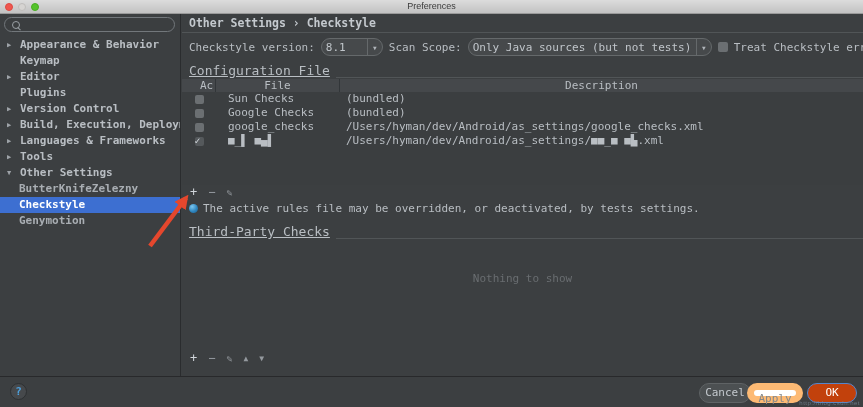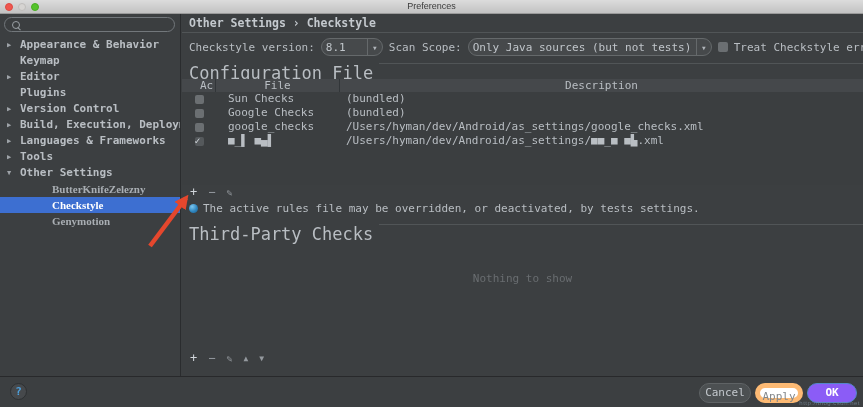--- a/index.html
+++ b/index.html
@@ -20,40 +20,40 @@
            border-right:1px solid #2a2c2e;box-sizing:border-box;overflow:hidden;}
   .search{position:absolute;top:3px;left:4px;right:5px;height:15px;border:1px solid #72777b;
           border-radius:9px;background:#3b3e40;box-sizing:border-box;}
   .mag{position:absolute;left:7px;top:3px;width:6px;height:6px;border:1px solid #9aa0a5;border-radius:50%;}
   .mag::after{content:"";position:absolute;left:5px;top:5px;width:4px;height:1px;background:#9aa0a5;
               transform:rotate(45deg);transform-origin:0 0;}
   .tree{position:absolute;top:23px;left:0;right:0;}
   .tree-item{height:16px;line-height:16px;font-size:11px;font-weight:bold;color:#b9bec3;
              white-space:nowrap;overflow:hidden;position:relative;padding-left:20px;}
   .tree-item .arrow{position:absolute;left:7px;top:0;width:11px;font-size:7px;color:#9da2a7;}
-  .tree-item.child{padding-left:52px;color:#a9aeb3;font-family:Liberation Serif, serif;}
+  .tree-item.child{padding-left:19px;color:#a9aeb3;}
   .tree-item.selected{background:#3d6fd1;color:#ffffff;}
 
   
   .main{position:absolute;top:14px;left:182px;right:0;bottom:31px;overflow:hidden;}
   .breadcrumb{position:absolute;top:2px;left:7px;font-size:11.5px;font-weight:bold;color:#c4c9ce;}
   .hdiv{position:absolute;top:18px;left:0;right:0;border-top:1px solid #515557;}
   .controls{position:absolute;top:23px;left:7px;right:0;height:20px;display:flex;align-items:center;
             gap:6px;white-space:nowrap;overflow:hidden;font-size:11px;color:#b9bec3;}
   .combo{height:18px;background:#46494b;border:1px solid #65696b;border-radius:9px;
          display:inline-flex;align-items:center;box-sizing:border-box;flex:none;}
   .combo .val{flex:1;padding:0 4px;overflow:hidden;color:#c1c6cb;}
   .combo .arr{width:14px;align-self:stretch;border-left:1px solid #65696b;display:flex;
               align-items:center;justify-content:center;font-size:6px;color:#b0b5ba;}
   .combo.version{width:62px;}
   .combo.scope{width:244px;}
   .cb{width:10px;height:10px;background:#6b6f72;border-radius:2px;display:inline-block;flex:none;}
 
-  .section-title{position:absolute;left:7px;right:0;display:flex;align-items:flex-start;gap:6px;
-                 font-size:17px;color:#b9bec3;}
+  .section-title{position:absolute;left:7px;right:0;display:flex;align-items:flex-end;gap:6px;
+                 font-size:13px;color:#b9bec3;text-decoration:underline;}
   .section-title::after{content:"";flex:1;border-top:1px solid #515557;}
   .st-config{top:49px;}
   .st-tp{top:210px;}
 
   .table{position:absolute;top:65px;left:0;right:0;height:106px;background:#3b3e40;font-size:11px;}
   .thead,.trow{display:grid;grid-template-columns:34px 124px 1fr;}
   .thead{height:13px;line-height:13px;background:#45484b;color:#b9bec3;}
   .thead .th{overflow:hidden;border-right:1px solid #323639;}
   .thead .th:last-child{border-right:none;text-align:center;}
   .thead .th:first-child{padding-left:18px;}
@@ -85,22 +85,22 @@
 
   
   .footer{position:absolute;left:0;right:0;bottom:0;height:31px;background:#3c3f41;
           border-top:1px solid #28292b;box-sizing:border-box;}
   .help{position:absolute;left:10px;top:6px;width:17px;height:17px;border-radius:50%;
         background:#46494c;border:1px solid #2d3032;box-sizing:border-box;color:#4da0dd;
         font-size:11px;font-weight:bold;text-align:center;line-height:15px;}
   .btn{position:absolute;top:6px;height:20px;box-sizing:border-box;border-radius:10px;
        font-size:11px;text-align:center;line-height:18px;}
   .btn-cancel{right:112px;width:52px;background:#4c5052;border:1px solid #5f6365;color:#c4c9ce;}
-  .btn-apply{right:60px;width:48px;background:#ffffff;border:5px solid #fdba74;color:#84888b;}
-  .btn-ok{right:6px;width:50px;background:#8b5cf6;border:1px solid #5585cc;color:#ffffff;font-weight:bold;}
+  .btn-apply{right:60px;width:56px;background:#ffffff;border:7px solid #fdba74;color:#84888b;}
+  .btn-ok{right:6px;width:50px;background:#c2410c;border:1px solid #5585cc;color:#ffffff;}
 
   .watermark{position:absolute;right:3px;bottom:1px;font:6px "Liberation Sans",sans-serif;
              color:#7b8b9b;opacity:.75;letter-spacing:.5px;}
 
   .annot{position:absolute;top:0;left:0;pointer-events:none;z-index:50;}
 </style>
 </head>
 <body>
 
 <div id="window">

